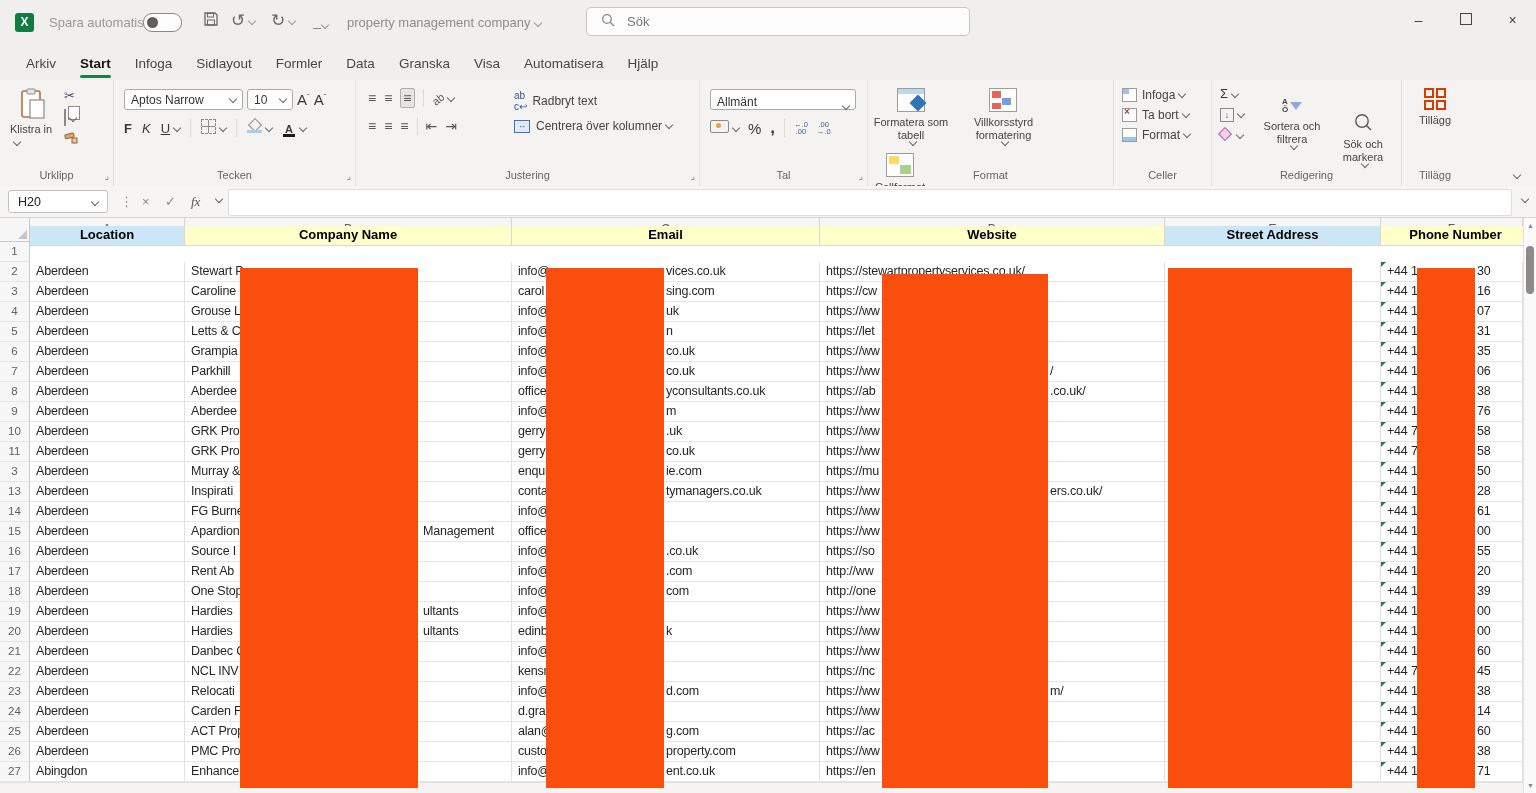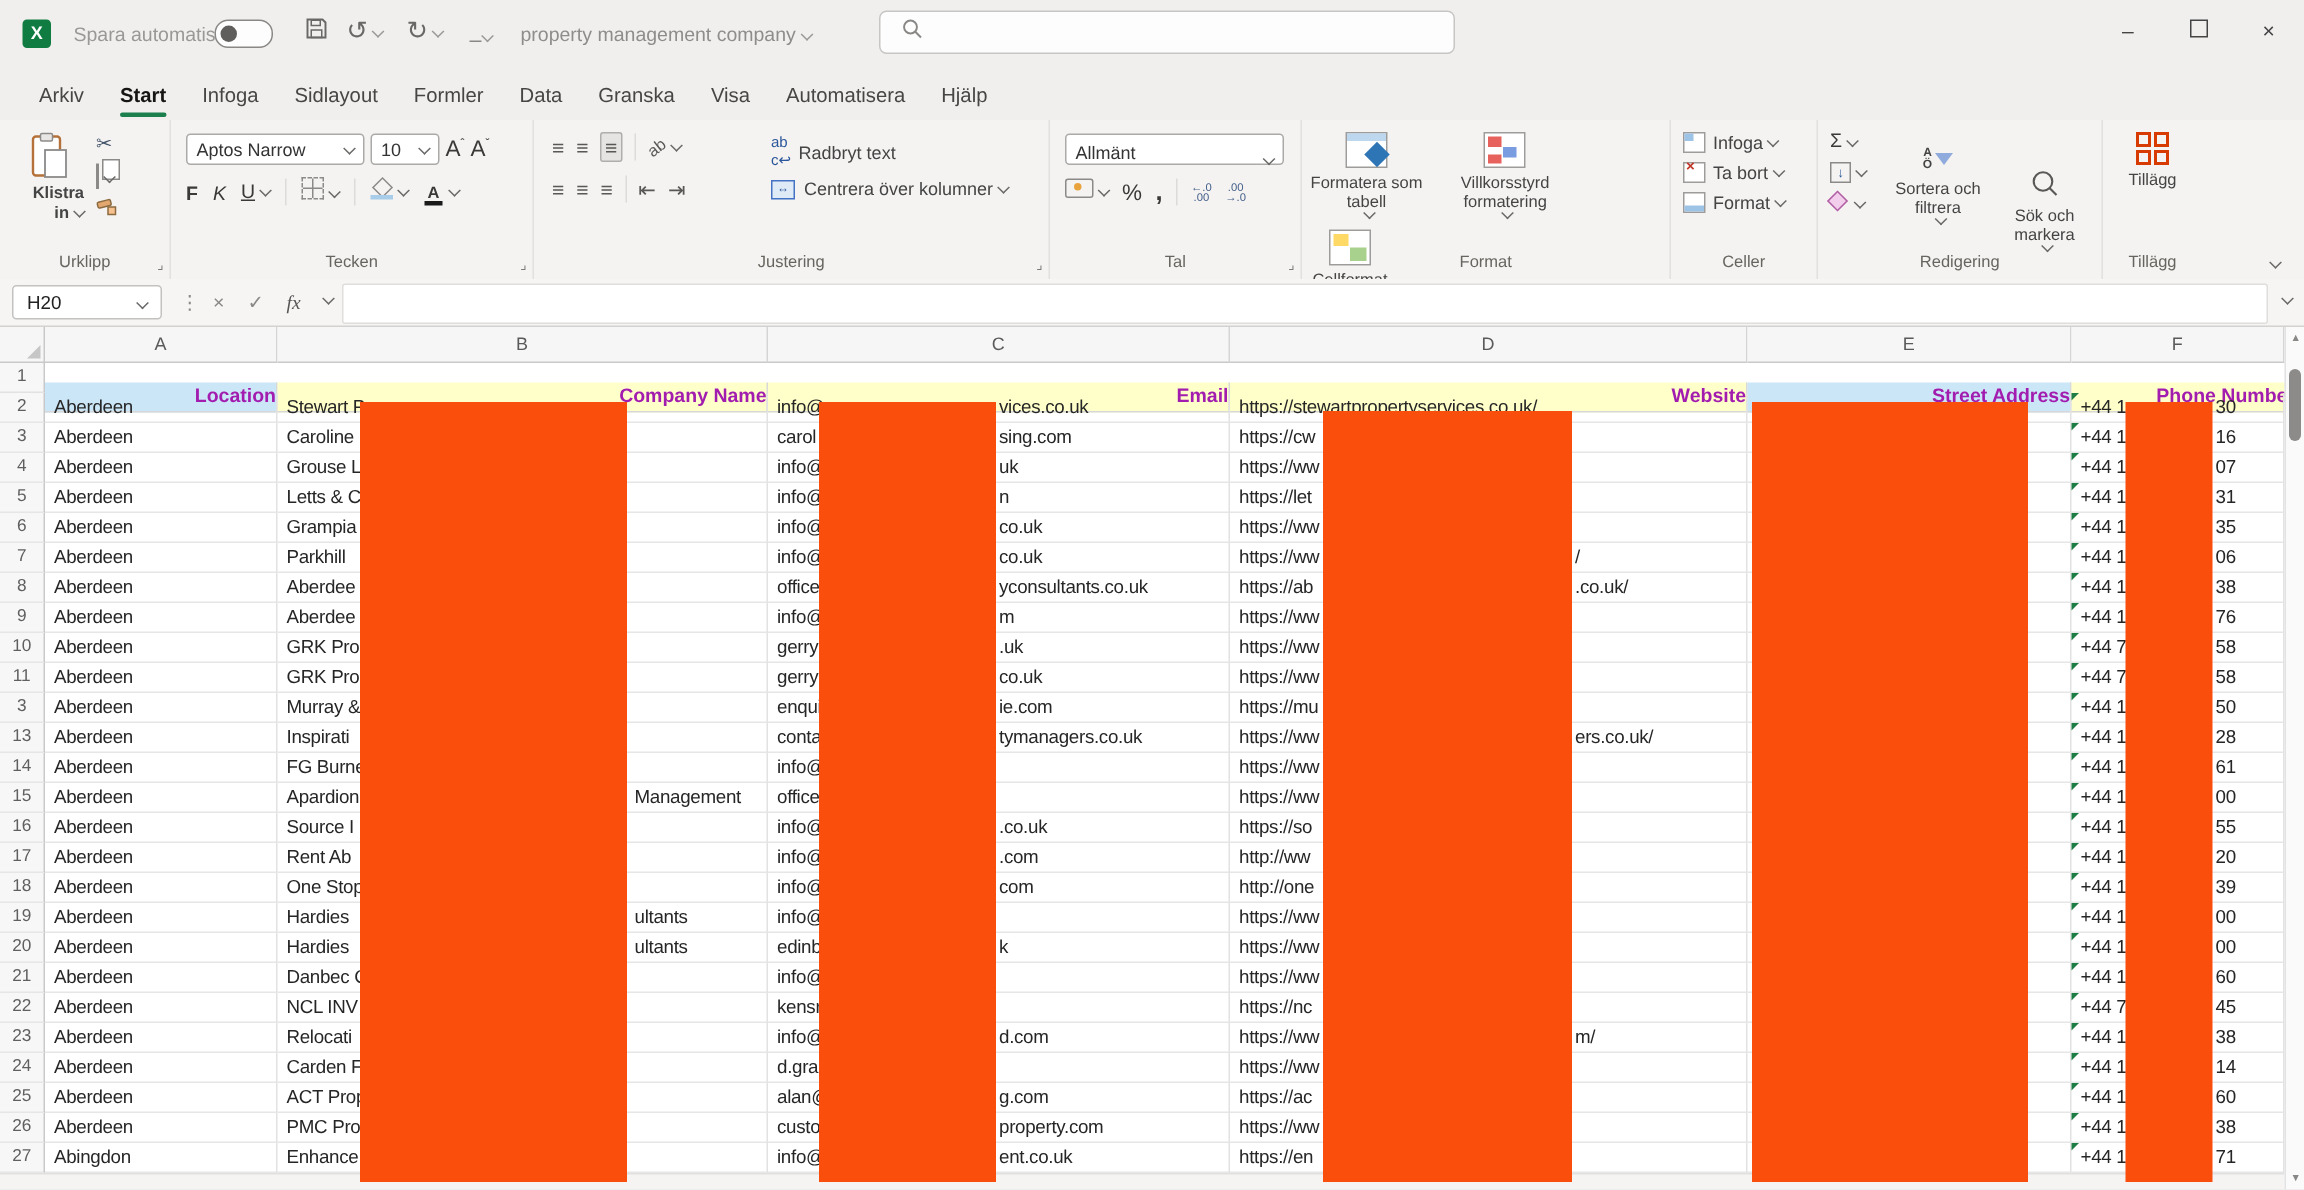--- a/index.html
+++ b/index.html
@@ -28,21 +28,21 @@
   #tabs{position:absolute;left:0;top:44px;width:1536px;height:36px;background:#f1efee;display:flex;align-items:flex-end;padding-left:14px;box-sizing:border-box;}
   .tab{font-size:13.5px;color:#484644;padding:8px 12px 9px 12px;position:relative;}
   .tab.active{font-weight:700;color:#151513;}
   .tab.active:after{content:"";position:absolute;left:12px;right:12px;bottom:2px;height:3px;background:#1a7f4d;border-radius:2px;}
   
   #ribbon{position:absolute;left:0;top:80px;width:1536px;height:106px;background:#f5f3f2;border-bottom:1px solid #d4d2d0;display:flex;}
   .grp{position:relative;height:106px;border-right:1px solid #e2e0de;box-sizing:border-box;flex:0 0 auto;}
   .grp-label{position:absolute;bottom:5px;left:0;right:0;text-align:center;font-size:11px;color:#67655f;}
   .launcher{position:absolute;right:4px;bottom:5px;font-size:9px;color:#7a7876;}
   
-  .paste-big{position:absolute;left:10px;top:8px;width:46px;text-align:right;font-weight:bold;}
+  .paste-big{position:absolute;left:10px;top:8px;width:46px;text-align:left;}
   .clip-svg{display:block;margin:0 auto;}
   .paste-lbl{font-size:11px;color:#444;margin-top:3px;line-height:13px;}
   .mini-col{position:absolute;left:64px;top:8px;display:flex;flex-direction:column;gap:7px;font-size:13px;}
   .copy-ic{position:relative;width:10px;height:12px;border:1px solid #8c8a88;background:#fff;}
   .copy-ic:before{content:"";position:absolute;left:3px;top:-4px;width:10px;height:12px;border:1px solid #8c8a88;background:#fff;}
   
   .combo{background:#fff;border:1px solid #acaaa8;border-radius:3px;font-size:12px;color:#333;display:flex;align-items:center;
          padding:0 6px;height:21px;box-sizing:border-box;justify-content:space-between;}
   .fontrow1{position:absolute;left:10px;top:9px;display:flex;gap:4px;align-items:center;}
   .fontrow2{position:absolute;left:10px;top:38px;display:flex;gap:10px;align-items:center;height:20px;}
@@ -110,21 +110,21 @@
   #namebox .chev{position:absolute;right:9px;top:10px;}
   .fbtn{position:absolute;top:4px;color:#8a8886;font-size:13px;line-height:23px;}
   #fx{font-family:"Liberation Serif",serif;font-style:italic;color:#555;}
   #finput{position:absolute;left:228px;top:3px;right:24px;height:25px;background:#fff;border:1px solid #e0dedc;border-radius:2px;}
   
   #sheet{position:absolute;left:0;top:218px;width:1536px;height:575px;background:#fff;}
   .L{position:absolute;top:0;height:24px;background:#f6f6f6;border-right:1px solid #d5d5d5;border-bottom:1px solid #c9c9c9;
      color:#5a5a5a;font-size:12px;text-align:center;padding-top:4px;box-sizing:border-box;}
   #corner{position:absolute;left:0;top:0;width:30px;height:24px;background:#f6f6f6;border-right:1px solid #c9c9c9;border-bottom:1px solid #c9c9c9;box-sizing:border-box;}
   #corner:after{content:"";position:absolute;right:2px;bottom:2px;border-bottom:9px solid #c6c6c6;border-left:9px solid transparent;}
-  .h{position:absolute;top:37px;height:20px;font-weight:700;text-align:right;font-size:13px;color:#a21caf;
+  .h{position:absolute;top:8px;height:20px;font-weight:700;text-align:center;font-size:13px;color:#000000;
      border-right:1px solid #d8d8d8;border-bottom:1px solid #d8d8d8;padding-top:1px;box-sizing:border-box;}
   .hblue{background:#cbe6f7;}
   .hyellow{background:#ffffc9;}
   #hrn{position:absolute;left:0;top:24px;width:30px;height:20px;background:#f7f7f7;border-right:1px solid #c9c9c9;border-bottom:1px solid #e2e2e2;
        color:#5f5f5f;font-size:11.5px;text-align:center;padding-top:3px;box-sizing:border-box;}
   .row{position:absolute;left:0;width:1523px;height:20px;}
   .rn{position:absolute;left:0;top:0;width:30px;height:20px;background:#f7f7f7;border-right:1px solid #c9c9c9;border-bottom:1px solid #e6e6e6;
       color:#5f5f5f;font-size:11.5px;text-align:center;padding-top:3px;box-sizing:border-box;}
   .cell{position:absolute;top:0;height:20px;border-right:1px solid #e2e2e2;border-bottom:1px solid #e6e6e6;box-sizing:border-box;
         font-size:12.5px;color:#262626;padding:2px 0 0 6px;white-space:nowrap;letter-spacing:-0.2px;}
@@ -164,20 +164,21 @@
     </div>
     <div class="qat" style="left:231px">↺<span class="chev lt"></span></div>
     <div class="qat" style="left:271px">↻<span class="chev lt"></span></div>
     <div class="qat small" style="left:313px;top:15px"><span style="display:inline-block;border-top:1.5px solid #8a8886;width:8px;"></span><span class="chev lt" style="margin-left:1px"></span></div>
     <div class="doc-title"><span>property management company</span><span class="chev lt"></span></div>
     <div id="searchbox">
       <span><svg width="14" height="14" viewBox="0 0 14 14">
             <circle cx="6" cy="6" r="4.3" fill="none" stroke="#8a8886" stroke-width="1.3"></circle>
             <line x1="9.2" y1="9.2" x2="13" y2="13" stroke="#8a8886" stroke-width="1.3"></line>
           </svg></span>
+      <input placeholder="Sök" style="">
     </div>
     <div class="wbtn" style="left:1395px">–</div>
     <div class="wbtn" style="left:1442px"><span class="maxbox"></span></div>
     <div class="wbtn" style="left:1489px">×</div>
   </div>
 
   <div id="tabs">
     <div class="tab">Arkiv</div>
     <div class="tab active">Start</div>
     <div class="tab">Infoga</div>

